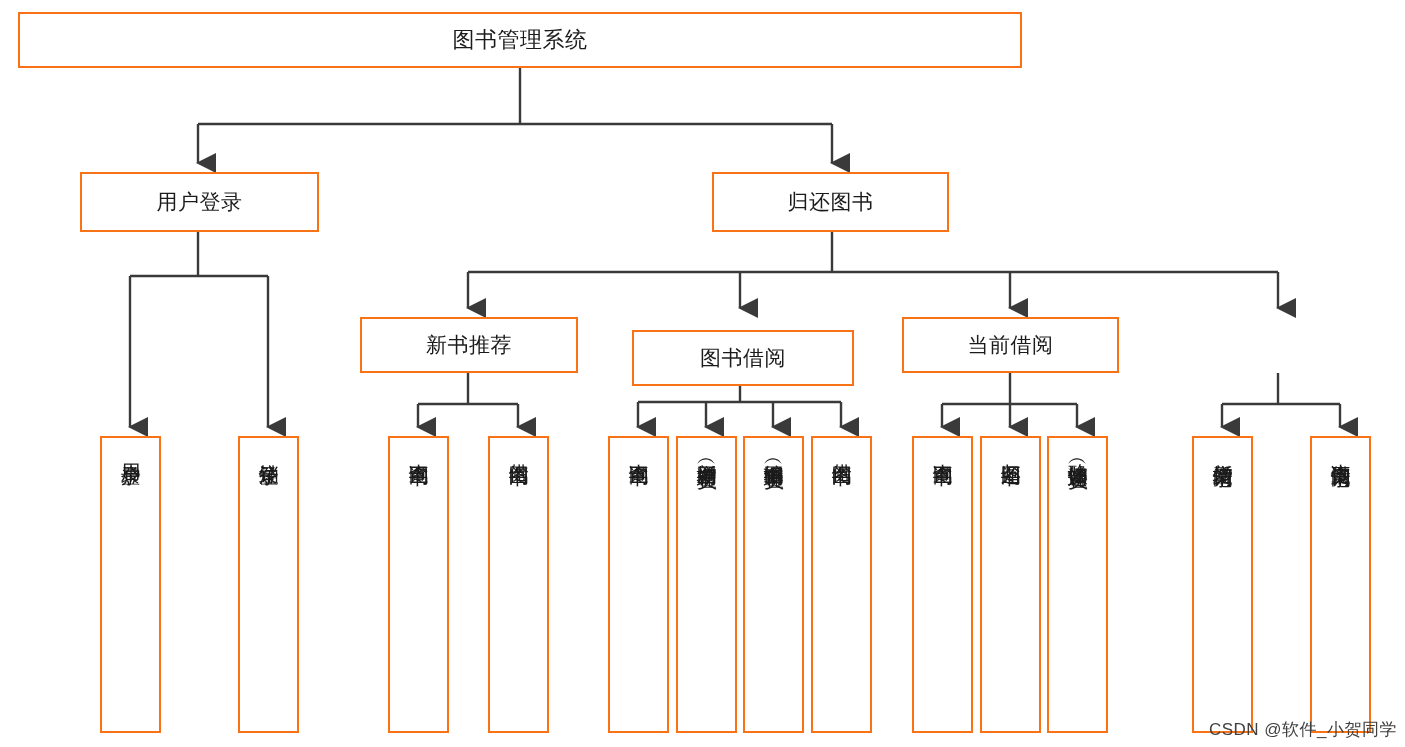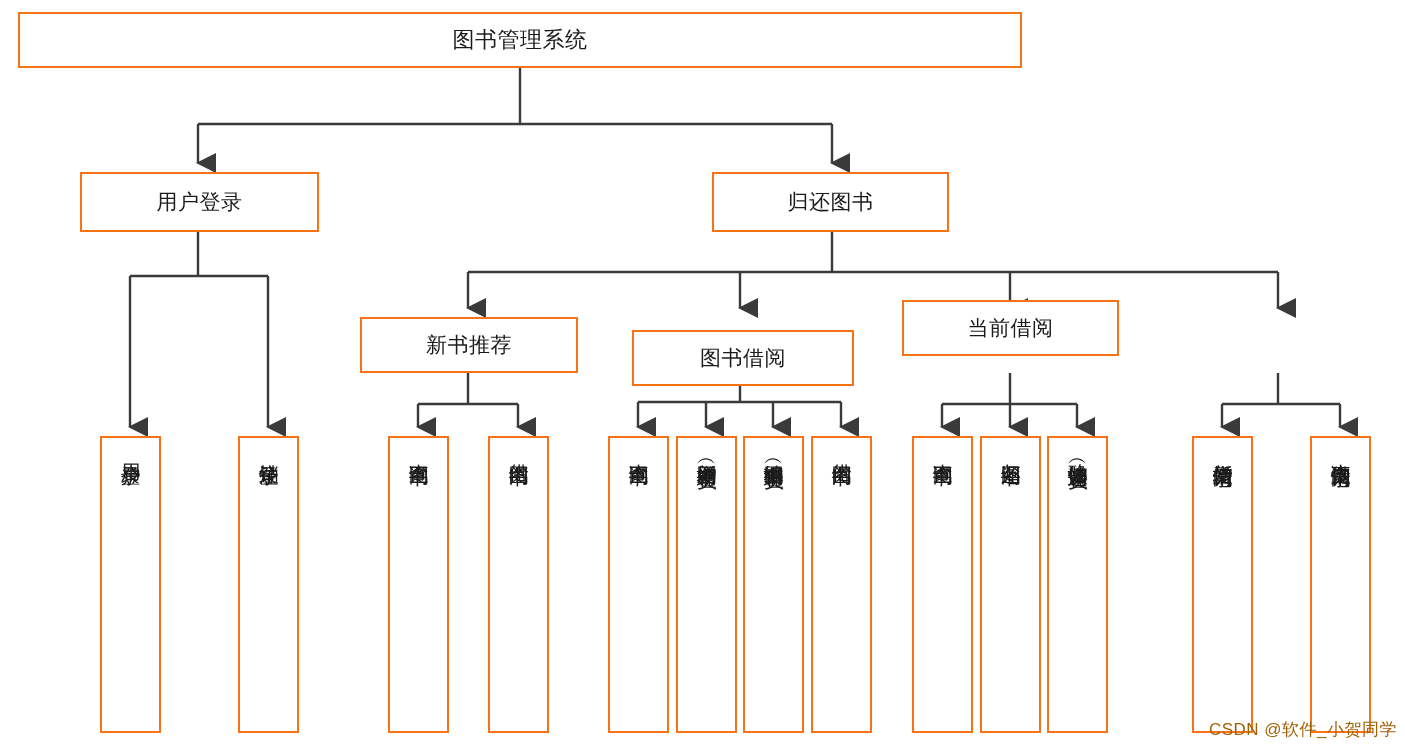--- a/index.html
+++ b/index.html
@@ -59,21 +59,21 @@
     padding-top: 10px;
   }
   .node.root .node-label {
     font-size: 22px;
   }
   #watermark {
     position: absolute;
     right: 8px;
     bottom: 6px;
     font-size: 17px;
-    color: #a16207;
+    color: #404040;
     letter-spacing: 0.5px;
     z-index: 3;
     white-space: nowrap;
     user-select: none;
     margin-left: 20px;
   }
 </style>
 </head>
 <body>
 
@@ -140,21 +140,21 @@
   <div class="node" style="left:712px; top:172px; width:237px; height:60px;">
     <span class="node-label">归还图书</span>
   </div>
 
   <div class="node" style="left:360px; top:317px; width:218px; height:56px;">
     <span class="node-label">新书推荐</span>
   </div>
   <div class="node" style="left:632px; top:330px; width:222px; height:56px;">
     <span class="node-label">图书借阅</span>
   </div>
-  <div class="node" style="left:902px; top:300px; width:217px; height:56px;">
+  <div class="node" style="left:902px; top:317px; width:217px; height:56px;">
     <span class="node-label">当前借阅</span>
   </div>
 
   <div class="node vertical" style="left:100px; top:436px; width:61px; height:297px;">
     <span class="node-label">用户登录</span>
   </div>
   <div class="node vertical" style="left:238px; top:436px; width:61px; height:297px;">
     <span class="node-label">注销登录</span>
   </div>
 

